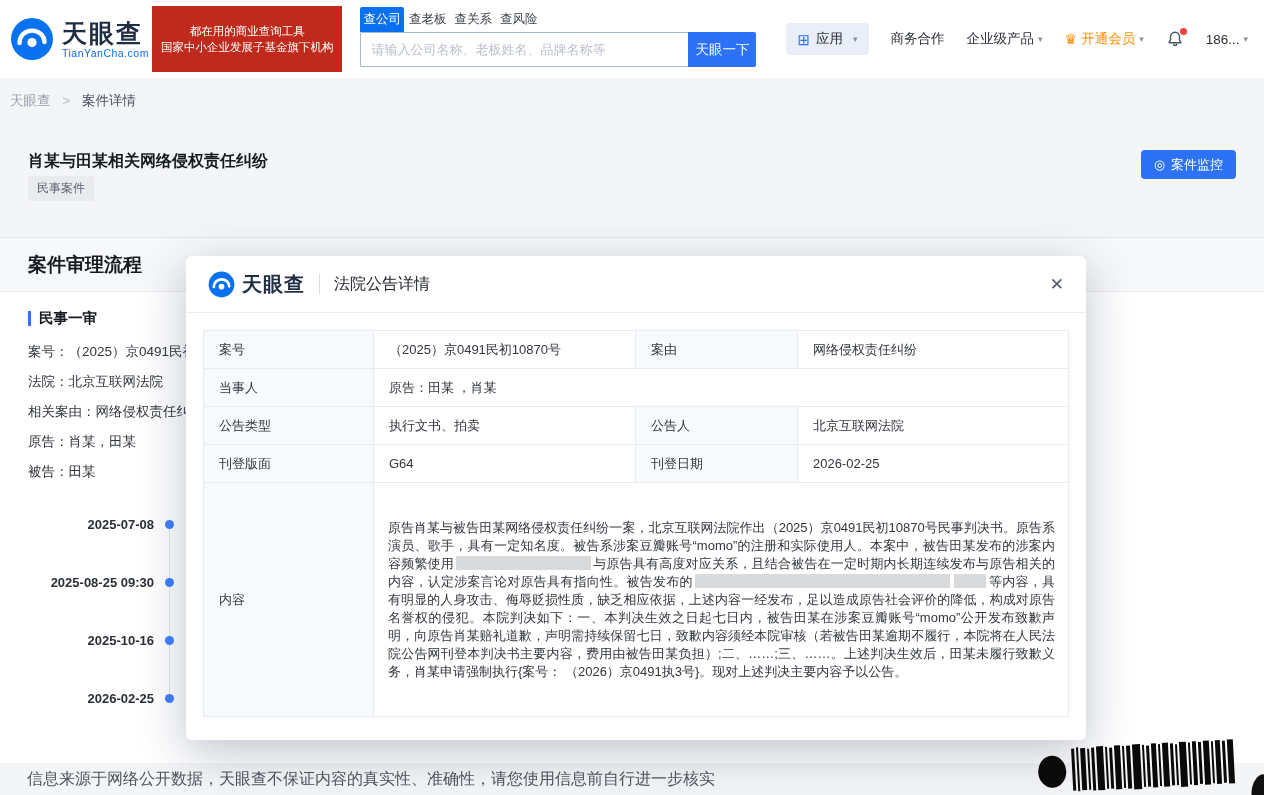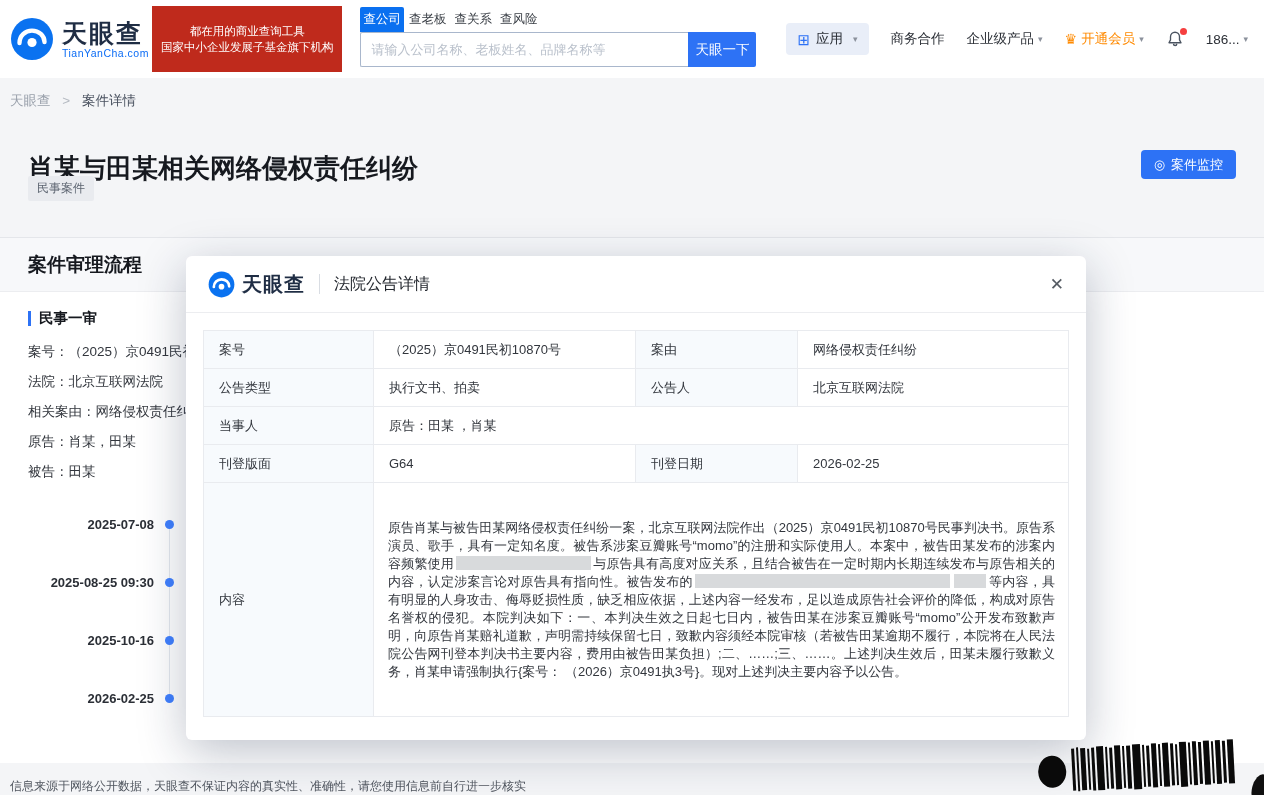--- a/index.html
+++ b/index.html
@@ -37,21 +37,21 @@
   .nav-item { cursor:pointer; display:flex; align-items:center; white-space:nowrap;text-align:right; }
   .nav-vip { color:#ff8a00; display:flex; align-items:center; cursor:pointer; white-space:nowrap; }
   .crown-icon { font-size:14px; margin-right:4px; }
   .nav-bell { position:relative; cursor:pointer; display:flex; }
   .bell-dot { position:absolute; top:-2px; right:-3px; width:7px; height:7px; border-radius:50%; background:#f53f3f; }
 
   
   .breadcrumb { position:absolute; top:92px; left:10px; font-size:13.5px; color:#99a0ab; z-index:2; }
   .breadcrumb .sep { margin:0 8px; color:#b5bac2; }
   .breadcrumb-current { color:#4a5260; }
-  .page-title { position:absolute; top:151px; left:28px; font-size:26px; font-weight:bold; color:#16191f; z-index:2; }
+  .page-title { position:absolute; top:151px; left:28px; font-size:16px; font-weight:bold; color:#16191f; z-index:2; }
   .case-type-badge { position:absolute; top:176px; left:28px; background:#e9ebef; color:#5c6470;
     font-size:12px; padding:4px 9px; border-radius:2px; z-index:2; }
   .monitor-btn { position:absolute; top:150px; right:28px; height:29px; background:#2d72f5; color:#fff;
     border:none; border-radius:4px; font-size:13px; padding:0 13px; display:flex; align-items:center;
     gap:6px; cursor:pointer; z-index:2; font-family:inherit; }
   .monitor-icon { font-size:13px; }
 
   
   .content-card { position:absolute; top:237px; left:0; right:0; bottom:32px; background:#fff;
     border-top:1px solid #e4e6ea; z-index:1; }
@@ -84,22 +84,22 @@
     vertical-align:middle; overflow:hidden; }
   .detail-table td.lbl { background:#f7fafd; }
   .content-row td.lbl { height:234px; }
   .content-cell { padding:10px 13px 10px 14px !important; line-height:18px; text-align:justify; }
   .redact { display:inline-block; background:#d8dadc; height:14px; vertical-align:-2px; }
   .r1 { width:135px; margin:0 2px; }
   .r2 { width:255px; margin-left:2px; }
   .r3 { width:32px; margin-right:3px; }
 
   
-  .footer { position:absolute; left:0; bottom:0; width:100%; height:32px; display:flex; align-items:flex-end;
-    padding-left:10px; font-size:12px; color:#4f555e; background:#f4f5f7; z-index:3; }
+  .footer { position:absolute; left:0; bottom:0; width:100%; height:32px; display:flex; align-items:center;
+    padding-left:27px; font-size:16px; color:#4f555e; background:#f4f5f7; z-index:3; }
   .barcode { position:absolute; right:16px; bottom:0; z-index:20; }
   .corner-mark { position:absolute; right:-5px; bottom:-9px; width:17px; height:30px; background:#101010;
     border-radius:50%; transform:rotate(14deg); z-index:20; }
 </style>
 </head>
 <body>
 
 <header class="header">
   <div class="logo">
     <svg class="logo-mark" viewBox="0 0 44 44">
@@ -245,28 +245,28 @@
           <col>
         </colgroup>
       <tbody>
           <tr>
         <td class="lbl">案号</td>
         <td class="val">（2025）京0491民初10870号</td>
         <td class="lbl">案由</td>
         <td class="val">网络侵权责任纠纷</td>
       </tr>
       <tr>
+        <td class="lbl">当事人</td>
+        <td class="val" colspan="3">原告：田某 ，肖某</td>
+      </tr>
+      <tr>
         <td class="lbl">公告类型</td>
         <td class="val">执行文书、拍卖</td>
         <td class="lbl">公告人</td>
         <td class="val">北京互联网法院</td>
-      </tr>
-      <tr>
-        <td class="lbl">当事人</td>
-        <td class="val" colspan="3">原告：田某 ，肖某</td>
       </tr>
       <tr>
         <td class="lbl">刊登版面</td>
         <td class="val">G64</td>
         <td class="lbl">刊登日期</td>
         <td class="val">2026-02-25</td>
       </tr>
       <tr class="content-row">
         <td class="lbl">内容</td>
         <td class="val content-cell" colspan="3">

